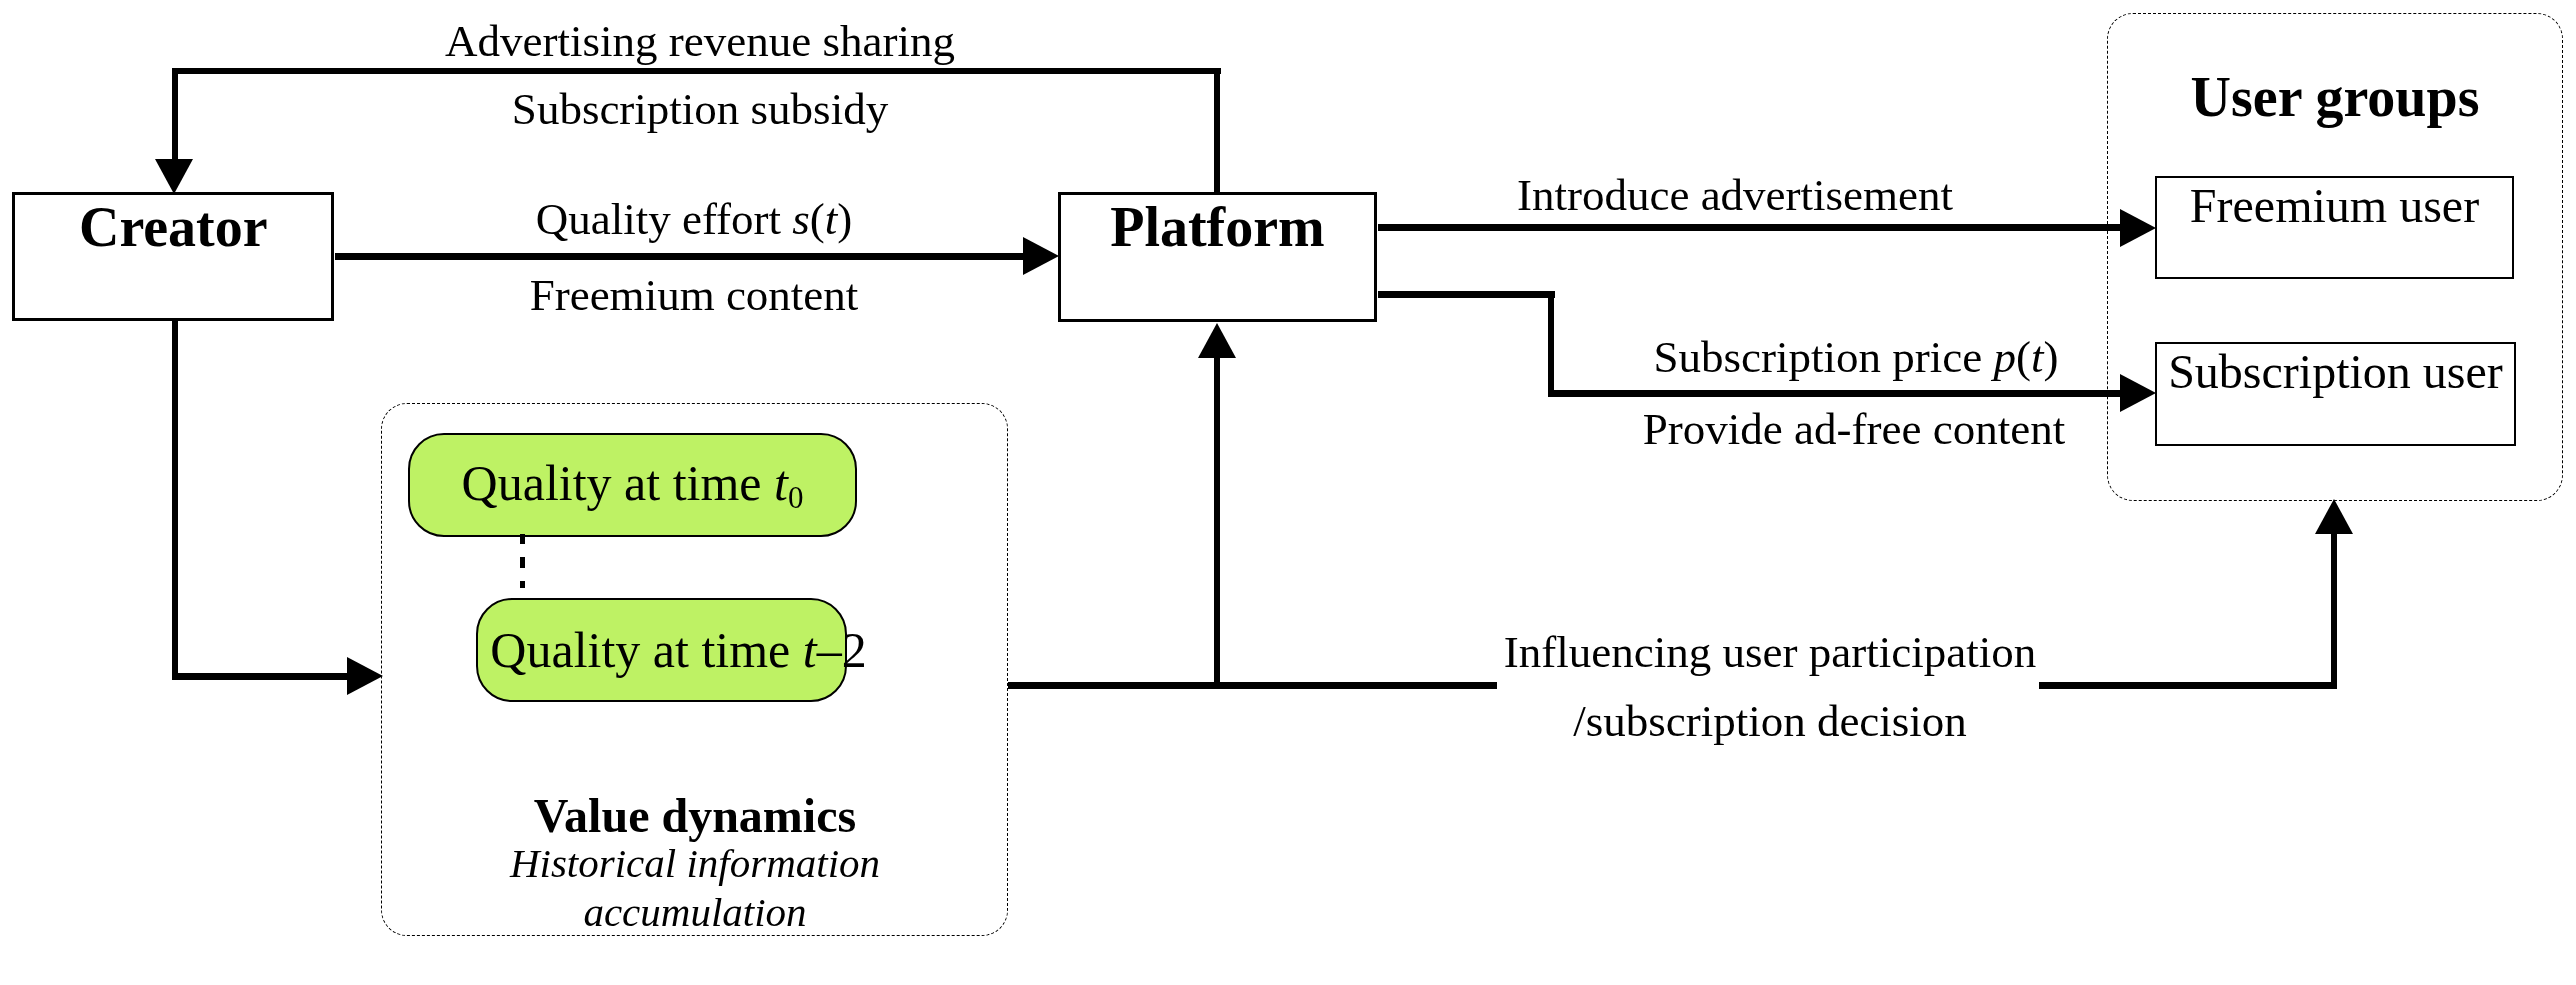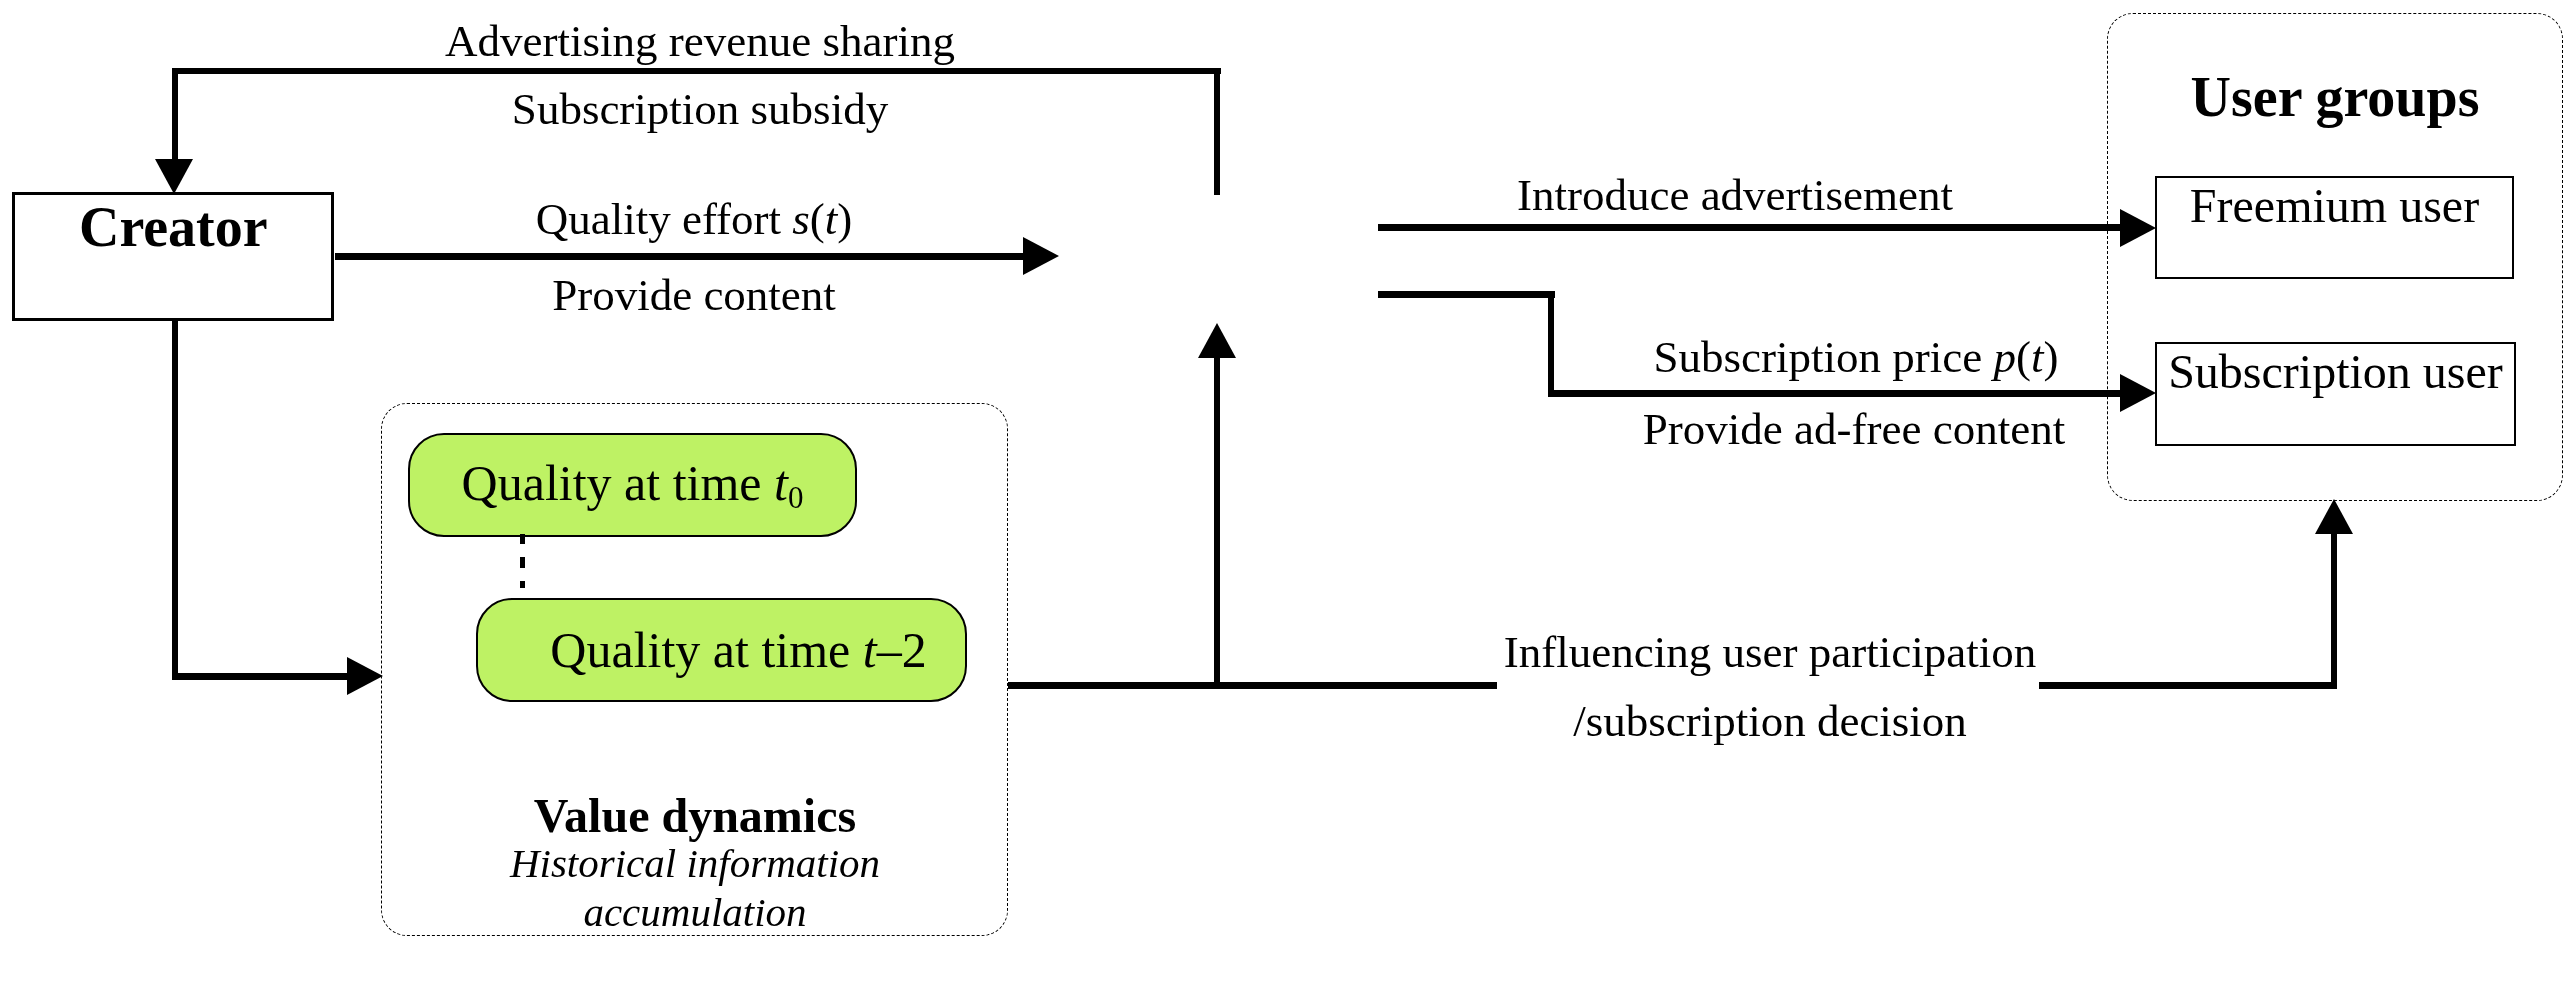--- a/index.html
+++ b/index.html
@@ -66,46 +66,49 @@
   <div class="hline" style="left:2039px;top:682px;width:295px;height:7px;"></div>
   <div class="vline" style="left:1214px;top:356px;width:6.4px;height:333px;"></div>
   <div class="arr up" style="left:1198px;top:323px;"></div>
   <div class="vline" style="left:2331px;top:530px;width:6.4px;height:159px;"></div>
   <div class="arr up" style="left:2315px;top:499px;"></div>
 
   <div class="box" style="left:12.3px;top:192px;width:322px;height:129px;">
     <span class="node-title">Creator</span>
   </div>
 
+  <div class="box" style="left:1058px;top:192px;width:319px;height:130px;">
+    <span class="node-title">Platform</span>
+  </div>
 
   <div class="dashedbox" style="left:2107px;top:13px;width:456px;height:488px;"></div>
   <div class="lbl groups-title" style="left:2335px;top:89px;">User groups</div>
   <div class="box thin" style="left:2155px;top:176px;width:359px;height:103px;">
     <span class="user-box-text">Freemium user</span>
   </div>
   <div class="box thin" style="left:2155px;top:342px;width:361px;height:104px;">
     <span class="user-box-text">Subscription user</span>
   </div>
 
   <div class="dashedbox" style="left:381px;top:403px;width:627px;height:533px;"></div>
   <div class="pill" style="left:408px;top:433px;width:449px;height:104px;">
     <span class="pill-text"><span>Quality at time </span><span class="run-i">t</span><span class="run-sub">0</span></span>
   </div>
   <div class="vdots" style="left:520px;top:534px;width:5.3px;height:54px;"></div>
-  <div class="pill" style="left:476px;top:598px;width:491px;height:104px;padding-left:34px;">
+  <div class="pill" style="left:476px;top:598px;width:371px;height:104px;padding-left:34px;">
     <span class="pill-text"><span>Quality at time </span><span class="run-i">t</span><span>–2</span></span>
   </div>
   <div class="lbl vd-title" style="left:695px;top:816px;">Value dynamics</div>
   <div class="lbl vd-sub" style="left:695px;top:864px;">Historical information</div>
   <div class="lbl vd-sub" style="left:695px;top:913px;">accumulation</div>
 
   <div class="lbl" style="left:700px;top:42px;">Advertising revenue sharing</div>
   <div class="lbl" style="left:700px;top:110px;">Subscription subsidy</div>
   <div class="lbl" style="left:694px;top:220px;"><span>Quality effort </span><span class="run-i">s</span><span>(</span><span class="run-i">t</span><span>)</span></div>
-  <div class="lbl" style="left:694px;top:296px;">Provide content</div>
+  <div class="lbl" style="left:694px;top:296px;">Freemium content</div>
   <div class="lbl" style="left:1735px;top:196px;">Introduce advertisement</div>
   <div class="lbl" style="left:1856px;top:358px;"><span>Subscription price </span><span class="run-i">p</span><span>(</span><span class="run-i">t</span><span>)</span></div>
   <div class="lbl" style="left:1854px;top:430px;">Provide ad-free content</div>
   <div class="lbl" style="left:1770px;top:653px;">Influencing user participation</div>
   <div class="lbl" style="left:1770px;top:722px;">/subscription decision</div>
 
 </div>
 
 
 </body></html>

